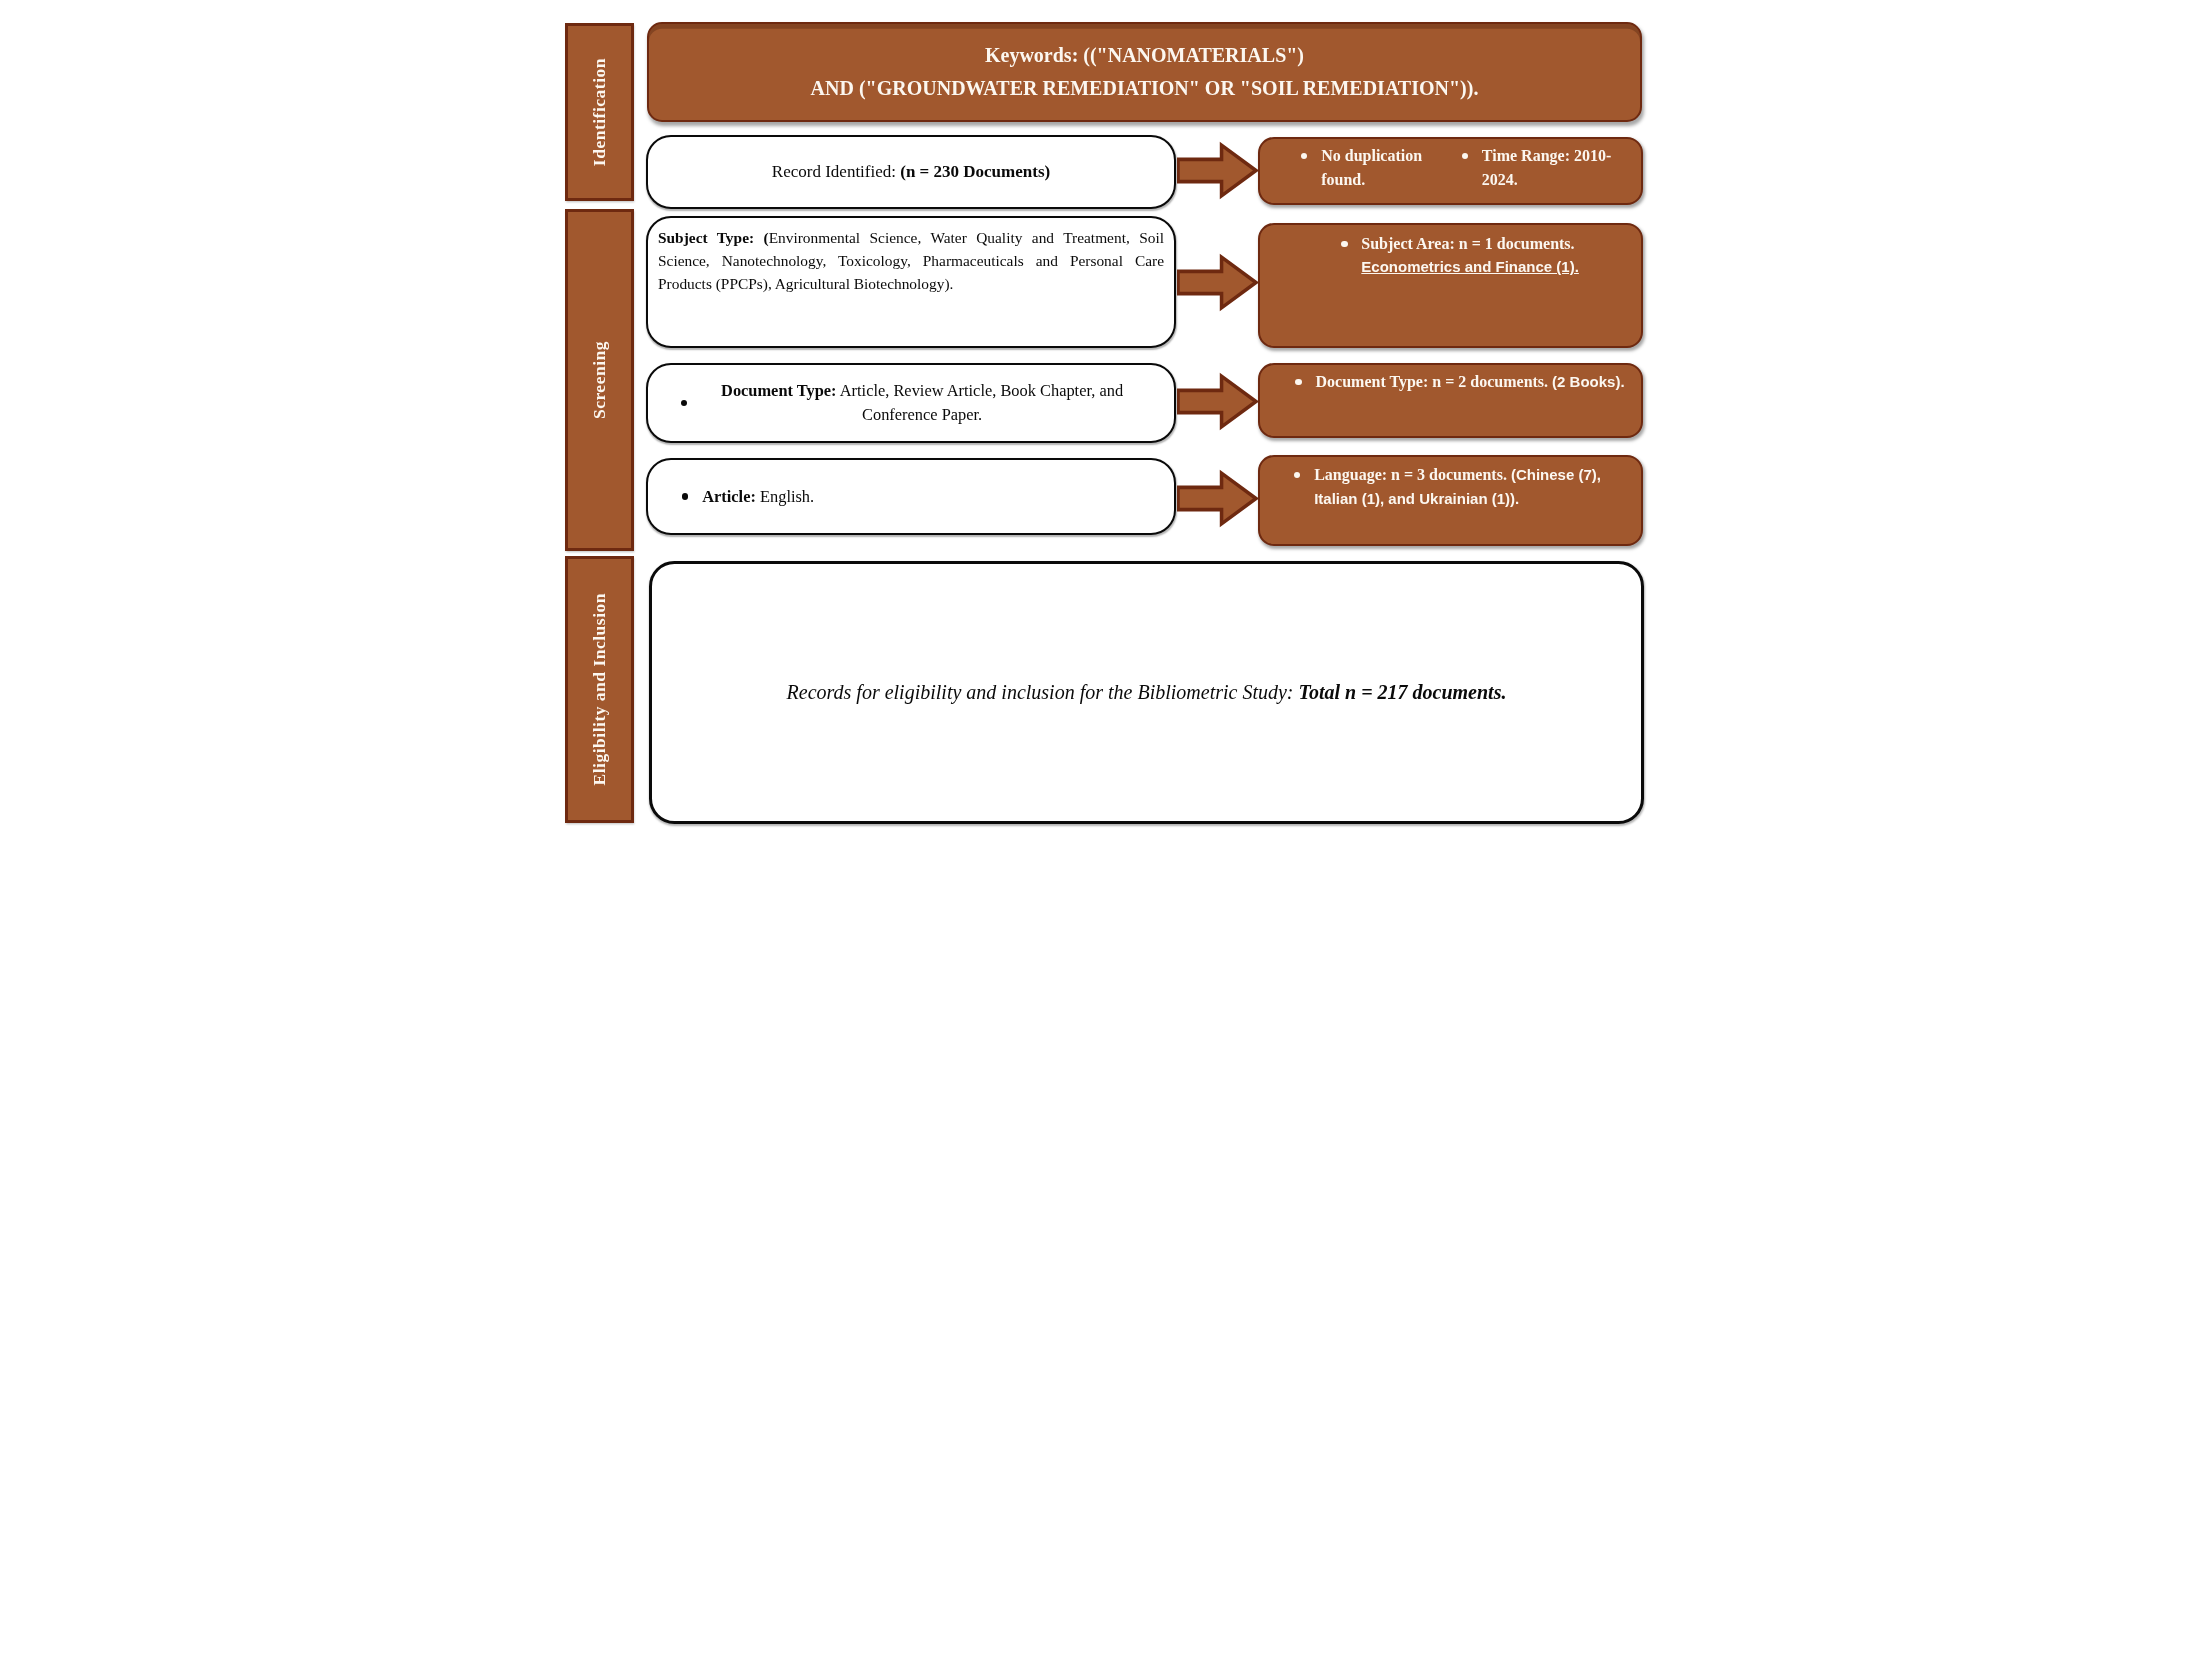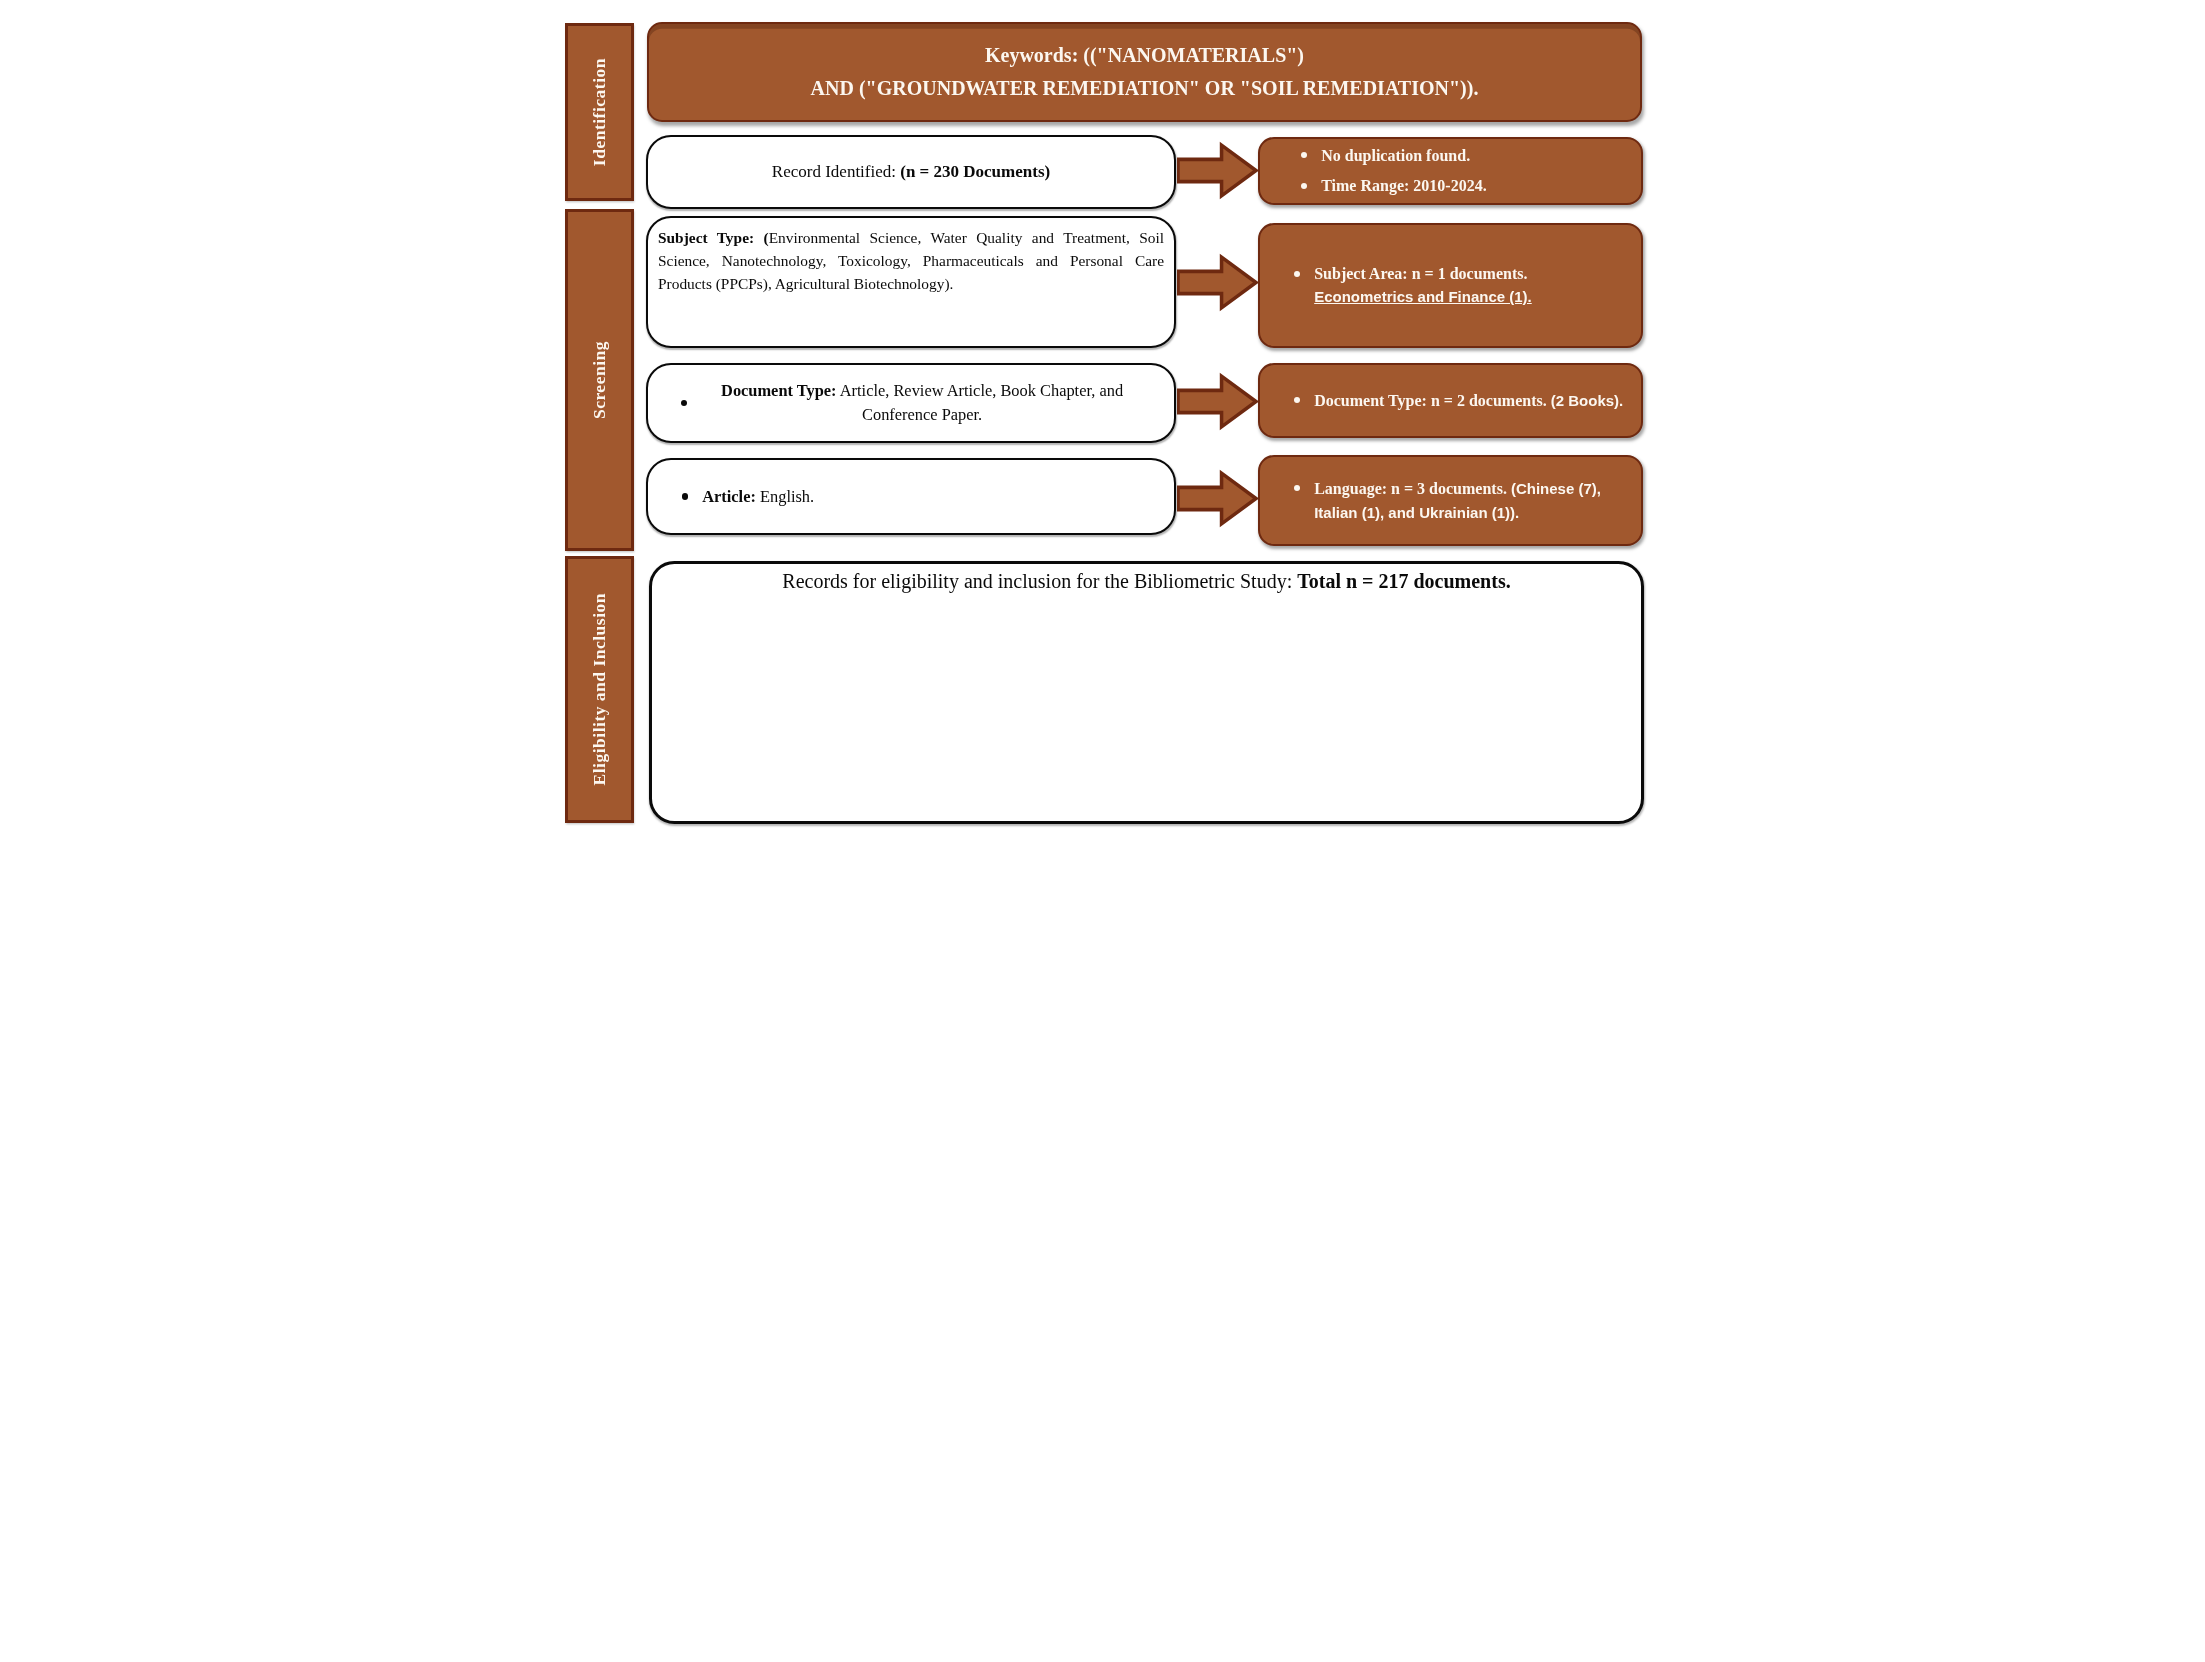--- a/index.html
+++ b/index.html
@@ -77,21 +77,21 @@
   .wbox b{font-weight:bold;}
 
   
   .bbox{
     position:absolute;left:707px;width:385px;
     background:var(--brown);
     border:2.6px solid var(--brown-dark);
     border-radius:16px;
     box-shadow:1.1px 2.6px 3.2px rgba(0,0,0,.35);
     color:var(--cream);
-    display:flex;flex-direction:column;justify-content:center;
+    display:flex;flex-direction:row;justify-content:center;
   }
   .box-dedup{top:137px;height:68px;gap:6.9px;padding:5.3px 10.6px 5.3px 41px;}
   .box-subject-r{top:223px;height:125px;padding:7.4px 15px 7.4px 34px;}
   .box-doctype-r{top:363px;height:75px;padding:5.3px 15px 5.3px 34px;}
   .box-language-r{top:455px;height:91px;padding:6.4px 12.7px 6.4px 34px;}
   .brow{display:flex;align-items:flex-start;}
   .brow .btext{flex:1;font-size:16px;line-height:1.5;font-weight:bold;}
   .serif-seg{font-family:"Liberation Serif","DejaVu Serif",serif;}
   .sans-seg{font-family:"Liberation Sans","DejaVu Sans",sans-serif;font-size:15px;}
   .block-seg{display:block;text-decoration:underline;}
@@ -112,21 +112,21 @@
   .arrow-3{top:370px;}
   .arrow-4{top:467px;}
 
   
   .inclusion-box{
     position:absolute;left:98px;top:561px;width:995px;height:263px;
     background:var(--paper);
     border:3.2px solid var(--ink);
     border-radius:25.4px;
     box-shadow:0.5px 1.6px 2.1px rgba(0,0,0,.30);
-    display:flex;justify-content:center;
+    display:flex;align-items:center;justify-content:center;font-style:italic;
   }
   .inclusion-box p{
     width:86%;
     font-size:20px;
     line-height:1.75;
     text-align:center;
     color:var(--ink);
   }
 </style>
 </head>

